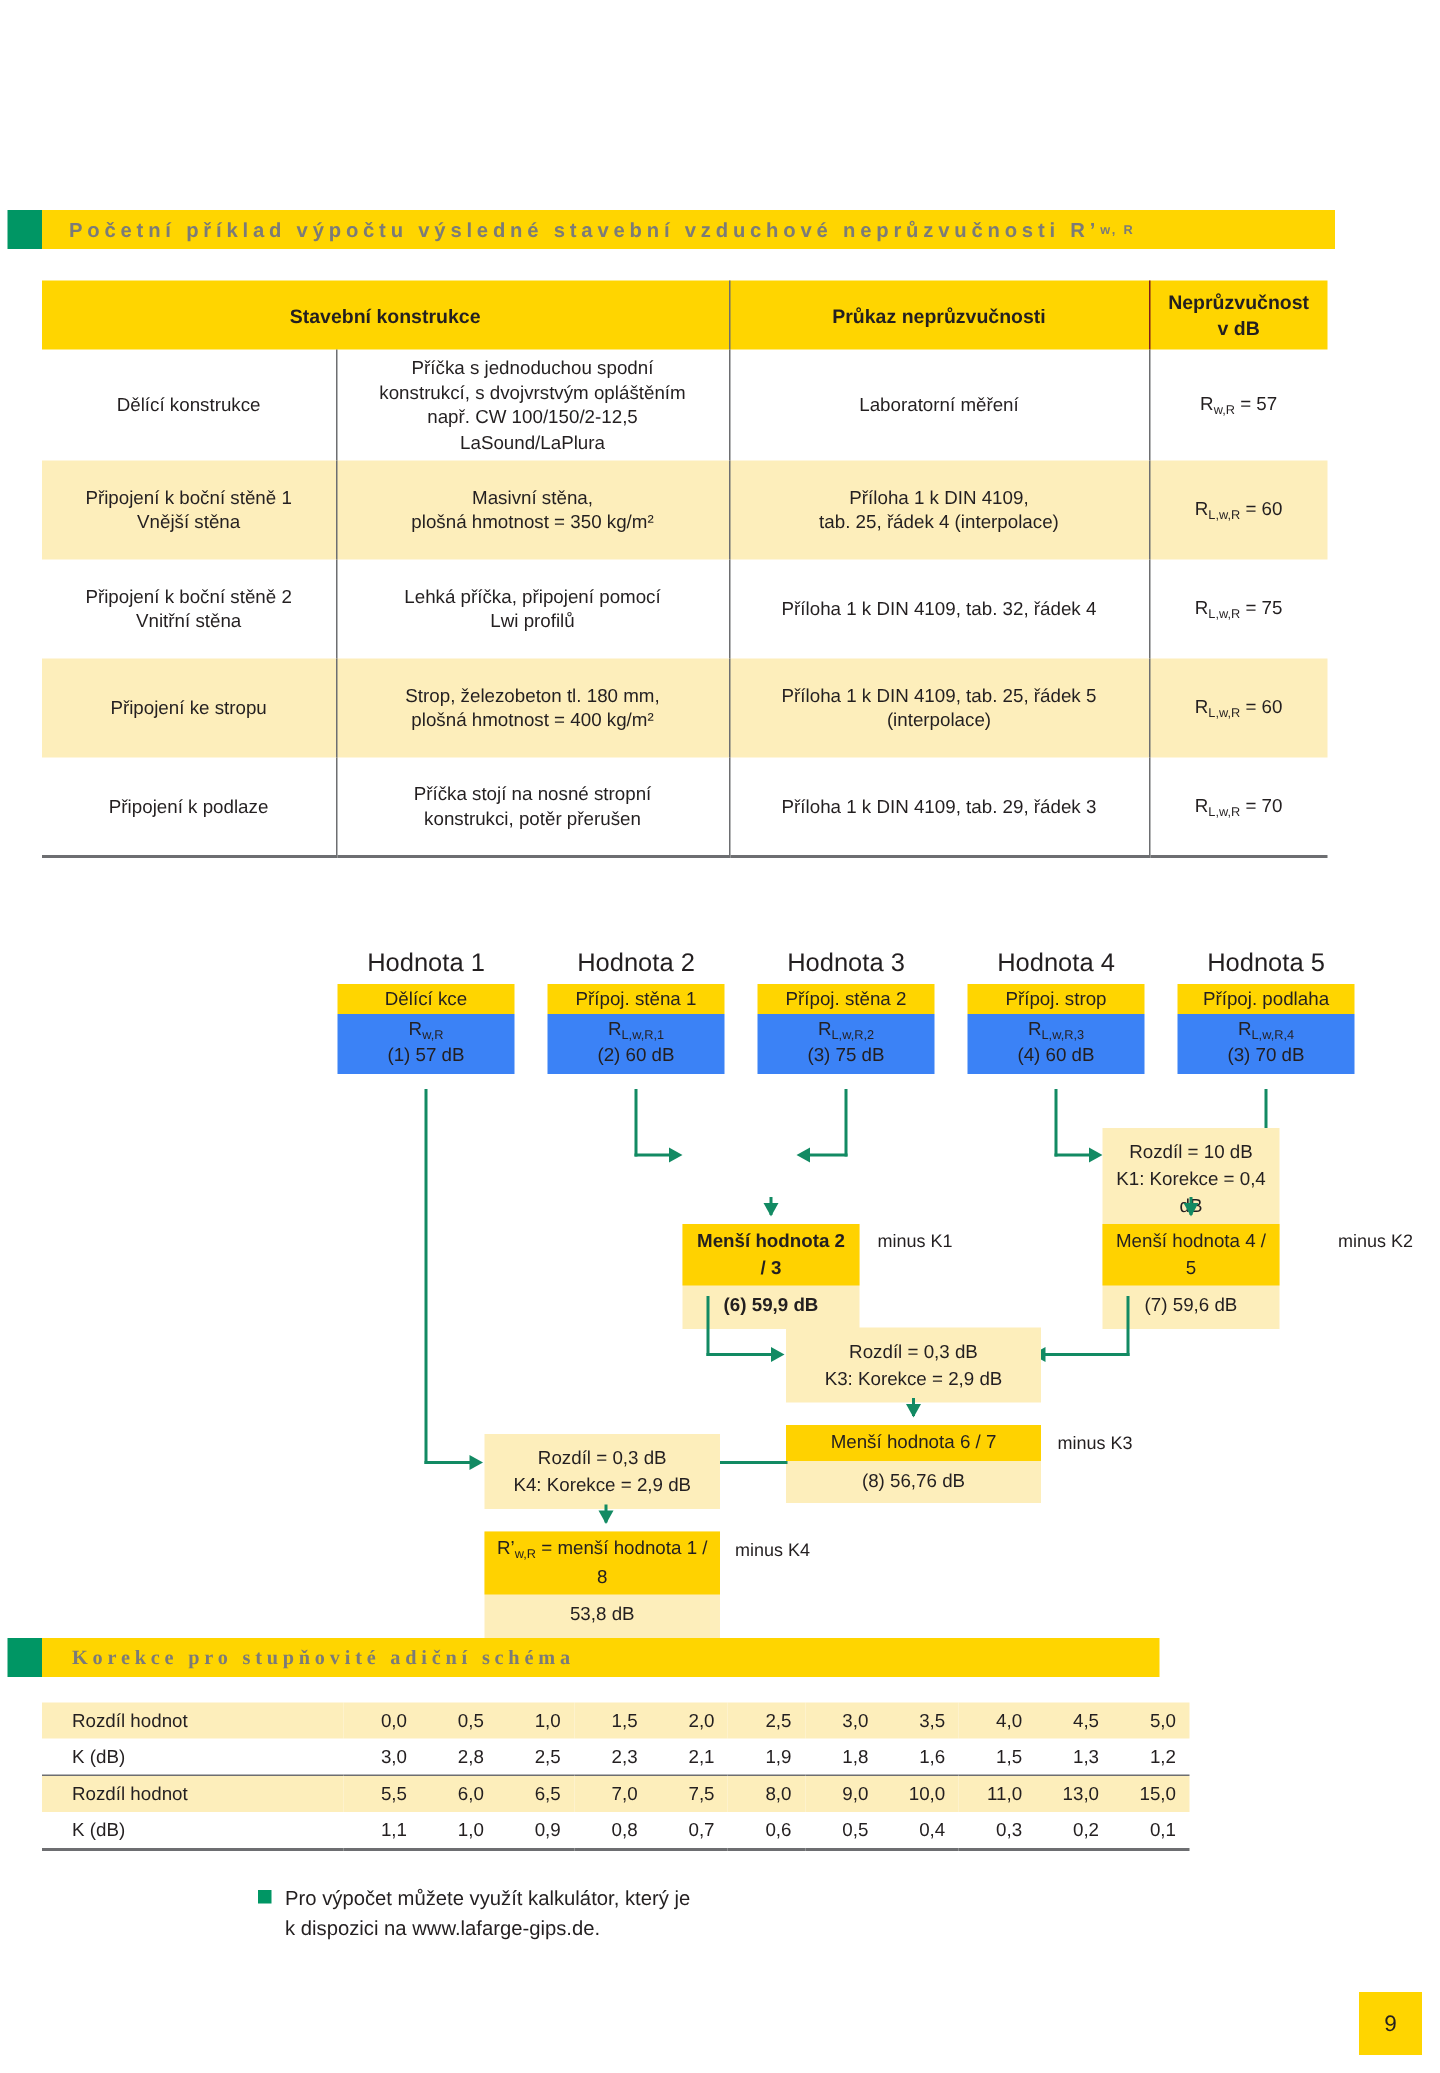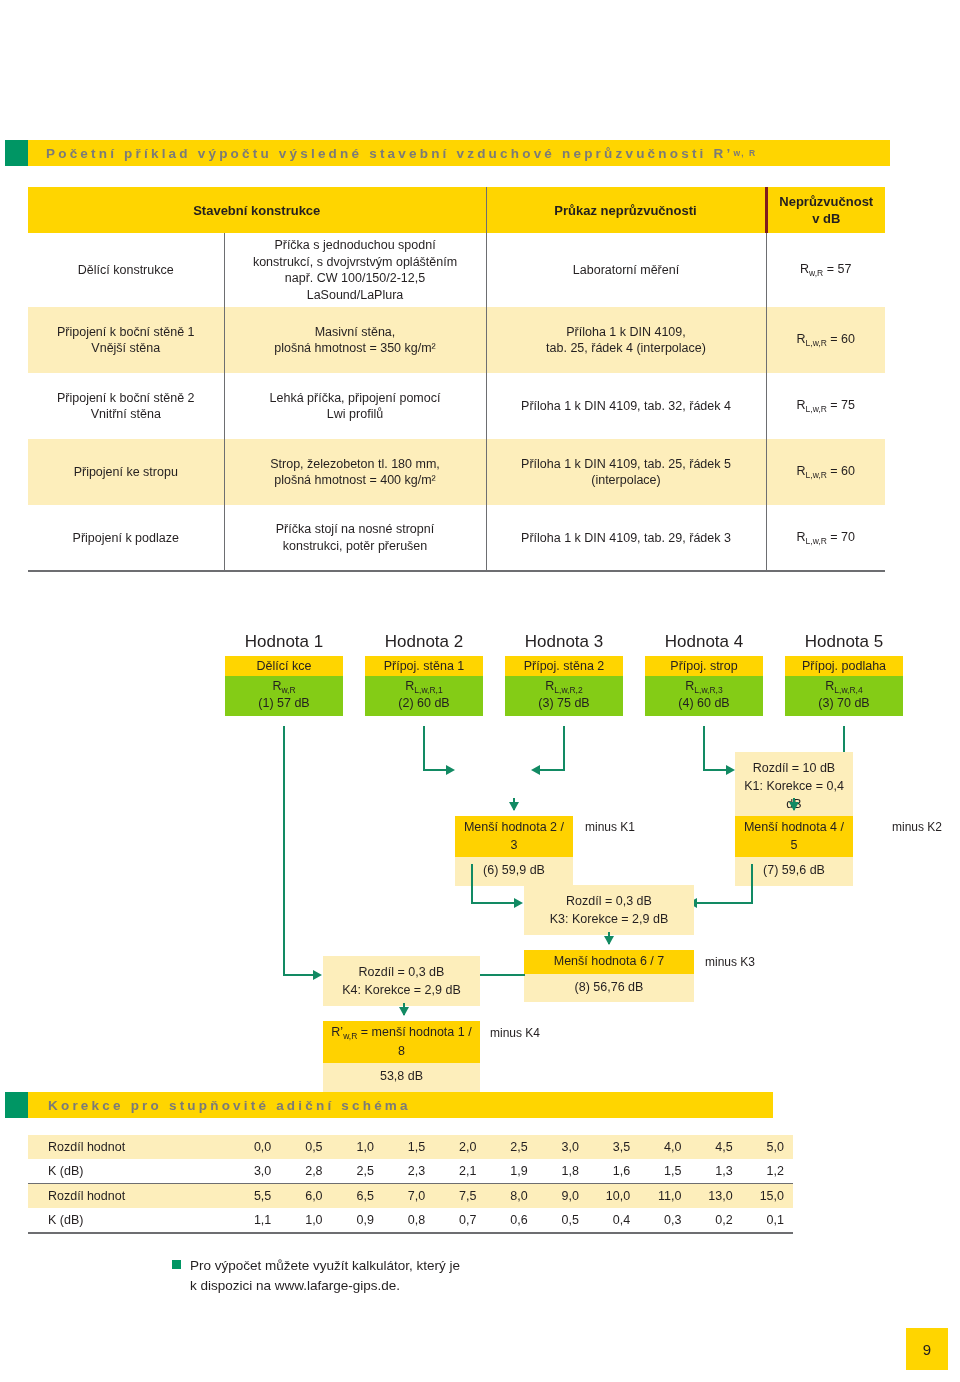--- a/index.html
+++ b/index.html
@@ -34,21 +34,21 @@
   .banner .bar span.txt {
     font-size: 13.5px; font-weight: bold; color: #7b7b78;
     letter-spacing: 3.2px; white-space: nowrap;
   }
   .banner .bar sub {
     font-size: 8.5px; letter-spacing: 1.5px;
     font-weight: bold; color: #7b7b78; vertical-align: -2px;
   }
   #banner-main { top: 140px; width: 885px; }
   #banner-korekce { top: 1092px; width: 768px; }
-  #banner-korekce .bar { padding-left: 20px; }
+  #banner-korekce .bar { padding-left: 20px; font-family: Liberation Serif, serif; }
 
   
   .ctable {
     position: absolute; left: 28px; top: 187px;
     width: 857px; border-collapse: collapse;
     font-size: 12.5px;
   }
   .ctable th, .ctable td {
     text-align: center; vertical-align: middle;
     padding: 4px 6px; font-weight: normal;
@@ -59,36 +59,36 @@
     font-size: 13px; padding: 6px 6px; height: 42px;
     border-right: 1px solid #ffd500;
   }
   .ctable tbody tr { height: 66px; }
   .ctable tbody tr.alt td { background: #fdeebb; }
   .ctable td.c0 { width: 196px; }
   .ctable td.c1 { width: 262px; border-left: 1px solid #6d6e71; border-right: 1px solid #6d6e71; }
   .ctable td.c2 { width: 280px; border-right: 1px solid #6d6e71; }
   .ctable td.c3 { width: 119px; }
   .ctable th.h0 { width: 458px; border-right: 1px solid #6d6e71; }
-  .ctable th.h1 { width: 280px; border-right: 3px solid #7f1d1d; }
+  .ctable th.h1 { width: 280px; border-right: 1px solid #7f1d1d; }
   .ctable th.h2 { width: 119px; border-right: none; }
   .ctable .bottomline td { border-bottom: 2px solid #6d6e71; }
   sub { font-size: 0.68em; vertical-align: -0.35em; }
 
   
   .hod-wrap { position: absolute; left: 225px; top: 632px; width: 700px; }
   .hod-row { display: flex; gap: 22px; }
   .hod-col { width: 118px; }
   .hod-title { text-align: center; font-size: 17px; margin-bottom: 4px; }
   .hod-head {
     background: #ffd500; text-align: center;
     font-size: 12.5px; padding: 3px 0;
   }
   .hod-body {
-    background: #84cc16; text-align: center;
+    background: #3b82f6; text-align: center;
     font-size: 12.5px; padding: 3px 0 5px;
     line-height: 1.25;
   }
 
   
   .fbox {
     position: absolute; background: #fdeebb;
     text-align: center; font-size: 12.5px; line-height: 1.45;
     padding: 7px 8px;
   }
@@ -287,21 +287,21 @@
   <div class="hline" style="left:703px; top:769px; width:25px;"></div>
   <div class="arrow right" style="left:726px; top:765px;"></div>
 
   <div class="vline" style="left:843px; top:726px; height:45px;"></div>
   <div class="hline" style="left:820px; top:769px; width:25px;"></div>
   <div class="arrow left" style="left:811px; top:765px;"></div>
 
   <div class="arrow down" style="left:509px; top:802px;"></div>
   <div class="vline" style="left:513px; top:798px; height:12px;"></div>
 
-  <div class="fbox-hi" id="min23" style="left:455px; top:816px; width:118px;">
+  <div class="fbox-hi" id="min23" style="left:455px; top:816px; width:118px;font-weight:bold;">
     <div class="cap">Menší hodnota 2 / 3</div>
     <div class="val">(6) 59,9 dB</div>
   </div>
   <div class="minus-label" style="left:585px; top:820px;">minus K1</div>
 
   <div class="fbox" id="diff2" style="left:735px; top:752px; width:118px;">
     <span>Rozdíl = 10 dB</span><br>
     <span>K1: Korekce = 0,4 dB</span>
   </div>
   <div class="arrow down" style="left:789px; top:802px;"></div>

